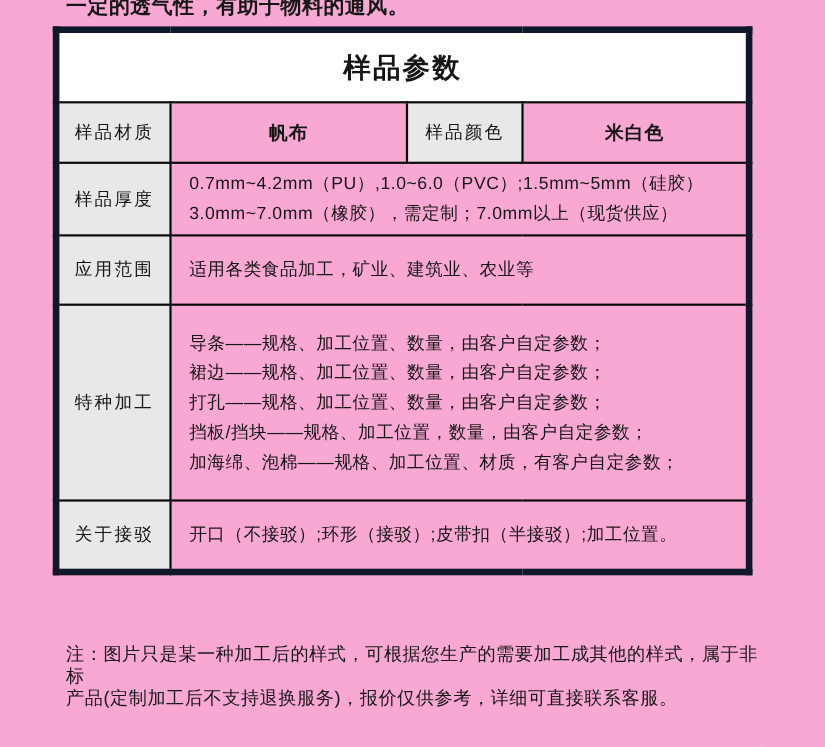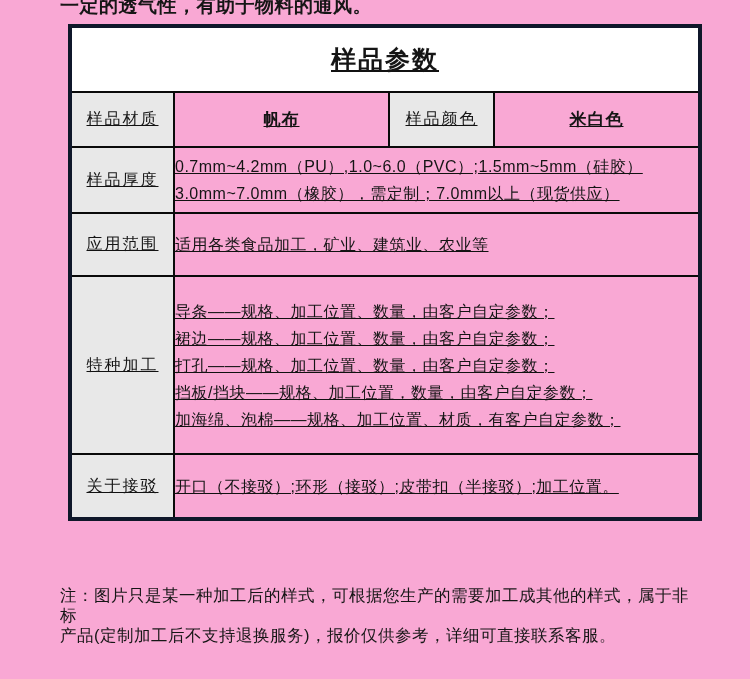--- a/index.html
+++ b/index.html
@@ -17,26 +17,25 @@
     left: 60px; top: -7px;
     font-size: 19px;
     font-weight: 700;
     letter-spacing: 0.5px;
     white-space: nowrap;
     color: #161616;
   }
 
   table.spec {
     position: absolute;
-    left: 68px; top: 24px;
+    left: 48px; top: 24px;
     width: 630px;
     border-collapse: collapse;
     table-layout: fixed;
-    border: 4px solid #0f172a;
-    text-decoration: underline;
+    border: 6px solid #0f172a;
   }
   table.spec td {
     border: 2px solid #0a0a0a;
     vertical-align: middle;
     color: #151515;
   }
   td.title-cell {
     height: 66px;
     text-align: center;
     font-size: 25px;
@@ -54,20 +53,21 @@
   td.value {
     text-align: center;
     font-size: 17px;
     font-weight: 700;
     letter-spacing: 1px;
   }
   td.content {
     text-align: left;
     font-size: 16px;
     font-weight: 400;
+    padding-left: 16px;
     padding-right: 10px;
     line-height: 27px;
     letter-spacing: 0.5px;
   }
   tr.r-name  td { height: 52px; }
   tr.r-mat   td { height: 55px; }
   tr.r-thick td { height: 66px; }
   tr.r-app   td { height: 63px; margin-top: 17px; }
   tr.r-spec  td { height: 178px; margin-top: 45px; }
   tr.r-joint td { height: 65px; }

